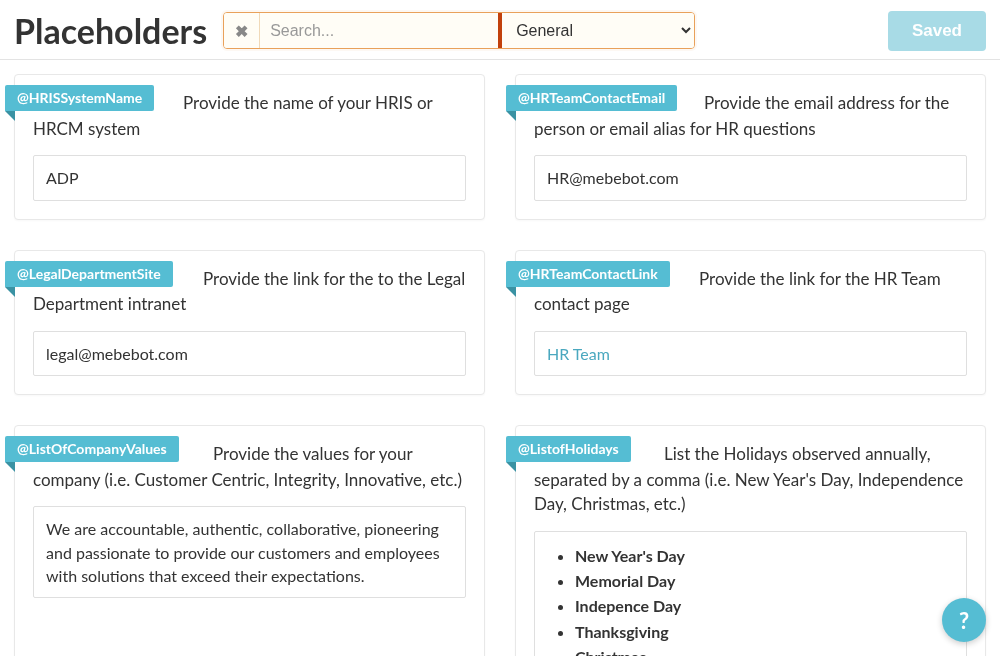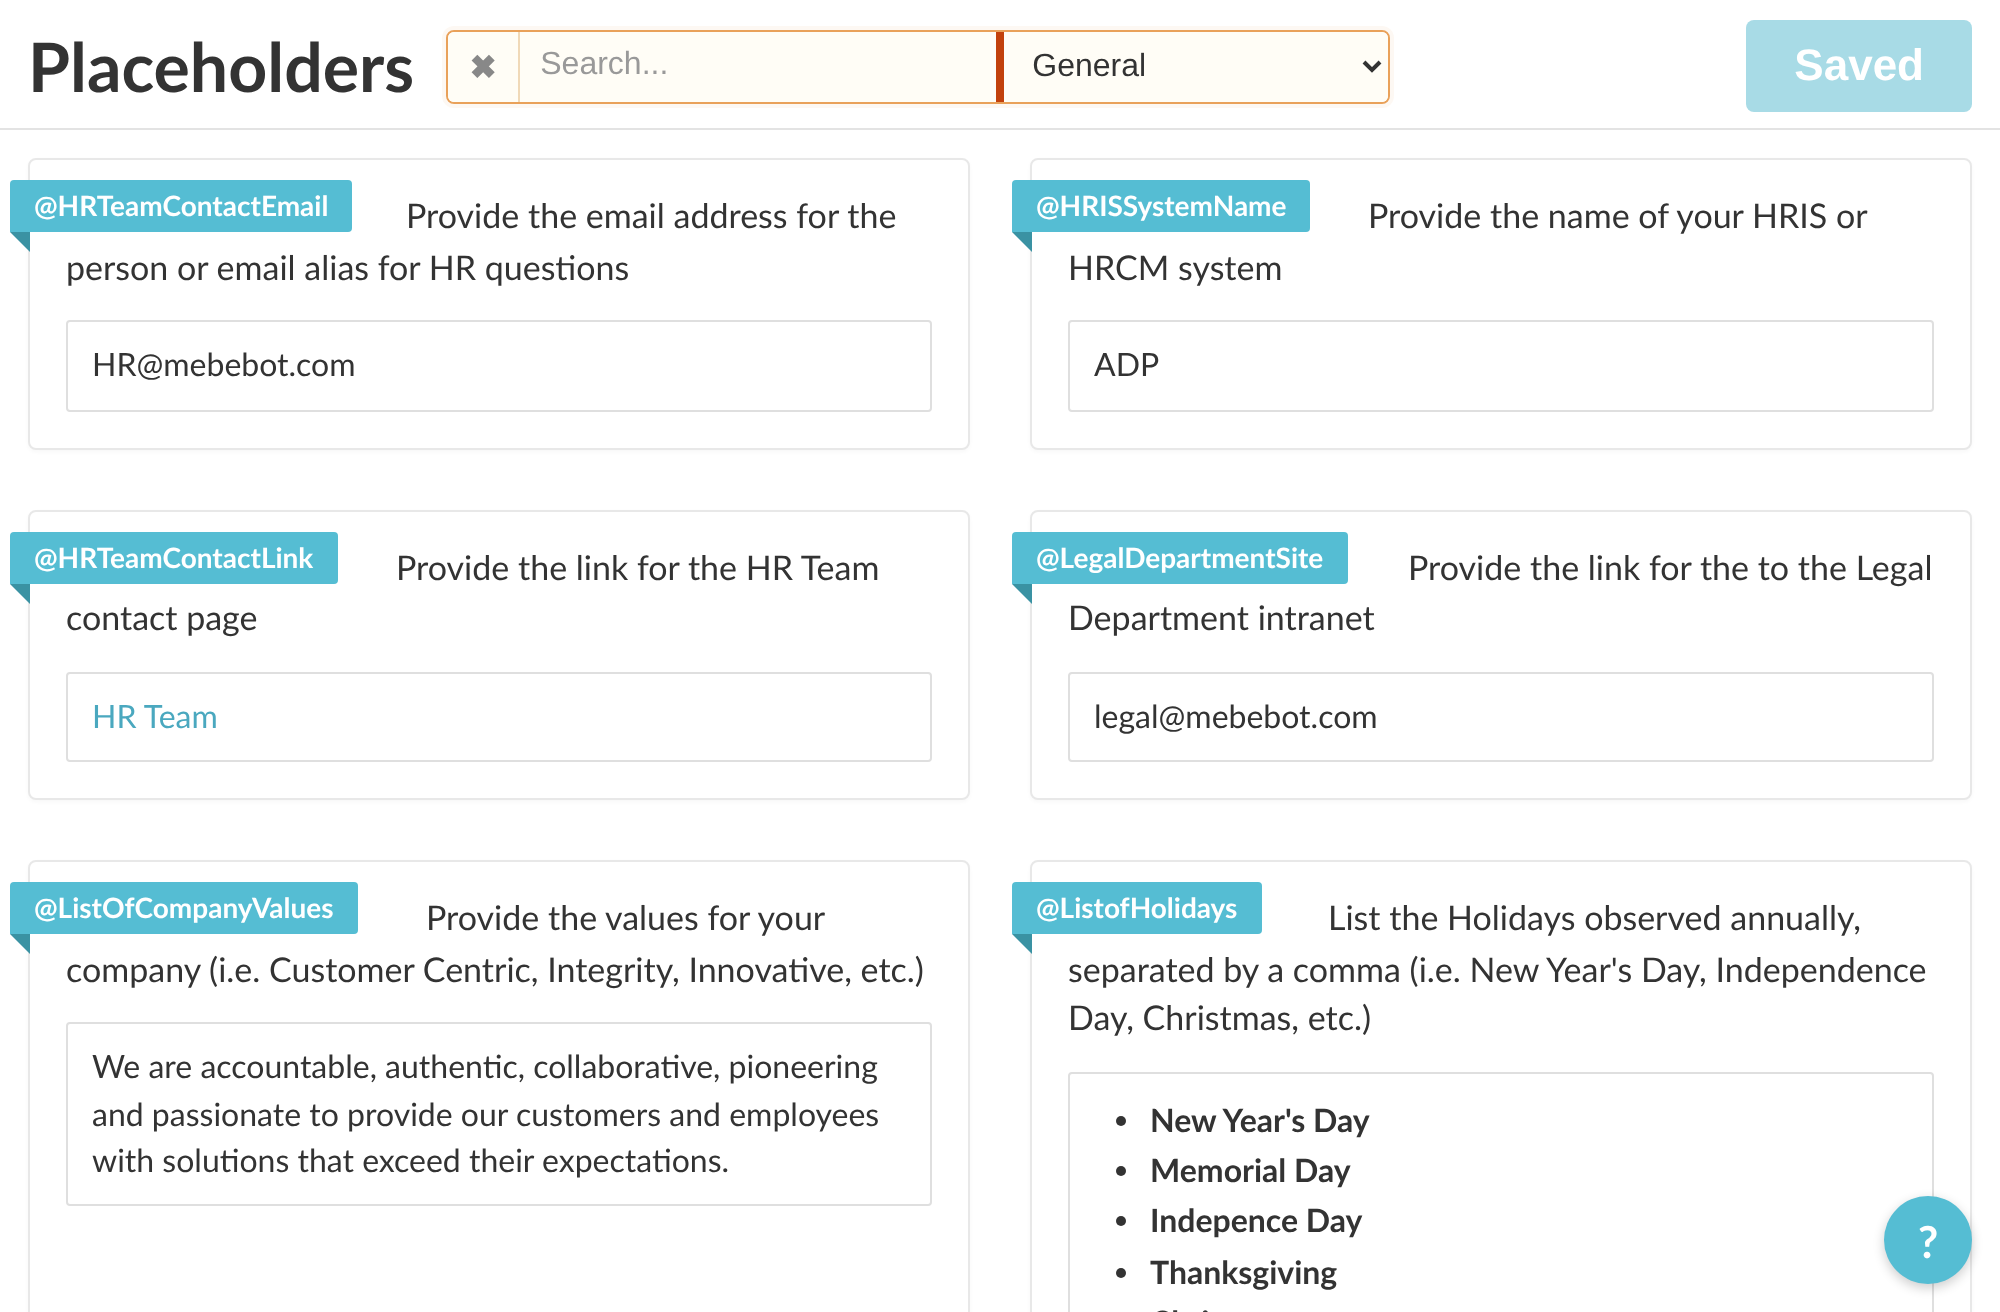--- a/index.html
+++ b/index.html
@@ -69,21 +69,21 @@
     outline: none;
     cursor: pointer;
   }
   .spacer { flex: 1; }
   .saved-btn {
     background: #a8dbe6;
     color: #fff;
     border: none;
     border-radius: 4px;
     padding: 10px 24px;
-    font-size: 22px;
+    font-size: 17px;
     font-weight: 700;
     cursor: default;
   }
 
   .cards-area {
     padding: 14px 14px 0 14px;
     display: grid;
     grid-template-columns: 1fr 1fr;
     column-gap: 30px;
     row-gap: 30px;
@@ -184,38 +184,38 @@
   </div>
 
   <div class="spacer"></div>
 
   <button class="saved-btn">Saved</button>
 </div>
 
 <div class="cards-area" id="cards-area">
 
 <div class="card">
+      <div class="ribbon-wrap"><span class="tag">@HRISSystemName</span><div class="tag-fold"></div></div>
+      <div class="desc"><span class="tag-spacer" style="width: 150px;"></span><span>Provide the name of your HRIS or HRCM system</span></div>
+      <div class="value-box">ADP</div>
+    </div>
+    <div class="card">
       <div class="ribbon-wrap"><span class="tag">@HRTeamContactEmail</span><div class="tag-fold"></div></div>
       <div class="desc"><span class="tag-spacer" style="width: 170px;"></span><span>Provide the email address for the person or email alias for HR questions</span></div>
       <div class="value-box">HR@mebebot.com</div>
     </div>
     <div class="card">
-      <div class="ribbon-wrap"><span class="tag">@HRISSystemName</span><div class="tag-fold"></div></div>
-      <div class="desc"><span class="tag-spacer" style="width: 150px;"></span><span>Provide the name of your HRIS or HRCM system</span></div>
-      <div class="value-box">ADP</div>
+      <div class="ribbon-wrap"><span class="tag">@LegalDepartmentSite</span><div class="tag-fold"></div></div>
+      <div class="desc"><span class="tag-spacer" style="width: 170px;"></span><span>Provide the link for the to the Legal Department intranet</span></div>
+      <div class="value-box">legal@mebebot.com</div>
     </div>
     <div class="card">
       <div class="ribbon-wrap"><span class="tag">@HRTeamContactLink</span><div class="tag-fold"></div></div>
       <div class="desc"><span class="tag-spacer" style="width: 165px;"></span><span>Provide the link for the HR Team contact page</span></div>
       <div class="value-box link">HR Team</div>
-    </div>
-    <div class="card">
-      <div class="ribbon-wrap"><span class="tag">@LegalDepartmentSite</span><div class="tag-fold"></div></div>
-      <div class="desc"><span class="tag-spacer" style="width: 170px;"></span><span>Provide the link for the to the Legal Department intranet</span></div>
-      <div class="value-box">legal@mebebot.com</div>
     </div>
     <div class="card">
       <div class="ribbon-wrap"><span class="tag">@ListOfCompanyValues</span><div class="tag-fold"></div></div>
       <div class="desc"><span class="tag-spacer" style="width: 180px;"></span><span>Provide the values for your company (i.e. Customer Centric, Integrity, Innovative, etc.)</span></div>
       <div class="value-box">We are accountable, authentic, collaborative, pioneering and passionate to provide our customers and employees with solutions that exceed their expectations.</div>
     </div>
     <div class="card">
       <div class="ribbon-wrap"><span class="tag">@ListofHolidays</span><div class="tag-fold"></div></div>
       <div class="desc"><span class="tag-spacer" style="width: 130px;"></span><span>List the Holidays observed annually, separated by a comma (i.e. New Year's Day, Independence Day, Christmas, etc.)</span></div>
       <div class="value-box">

